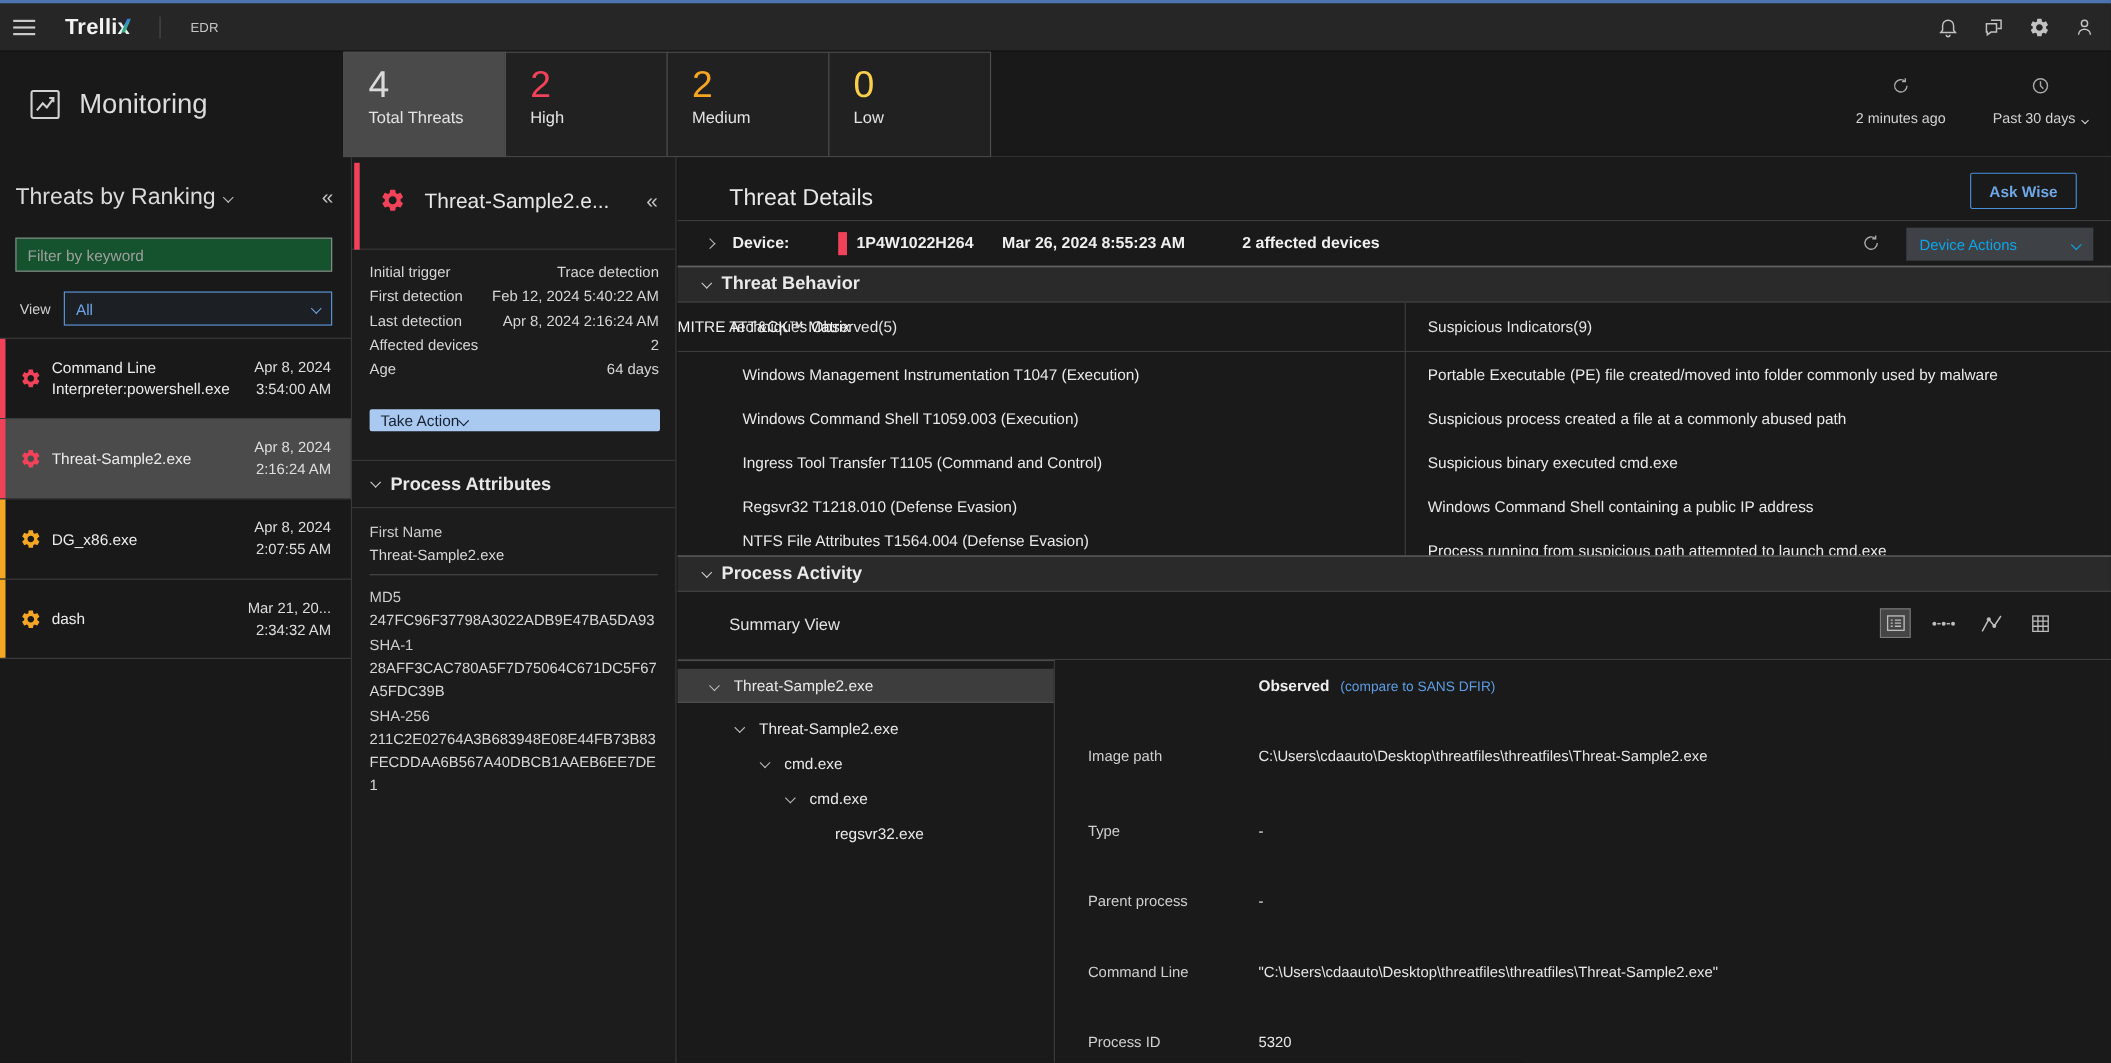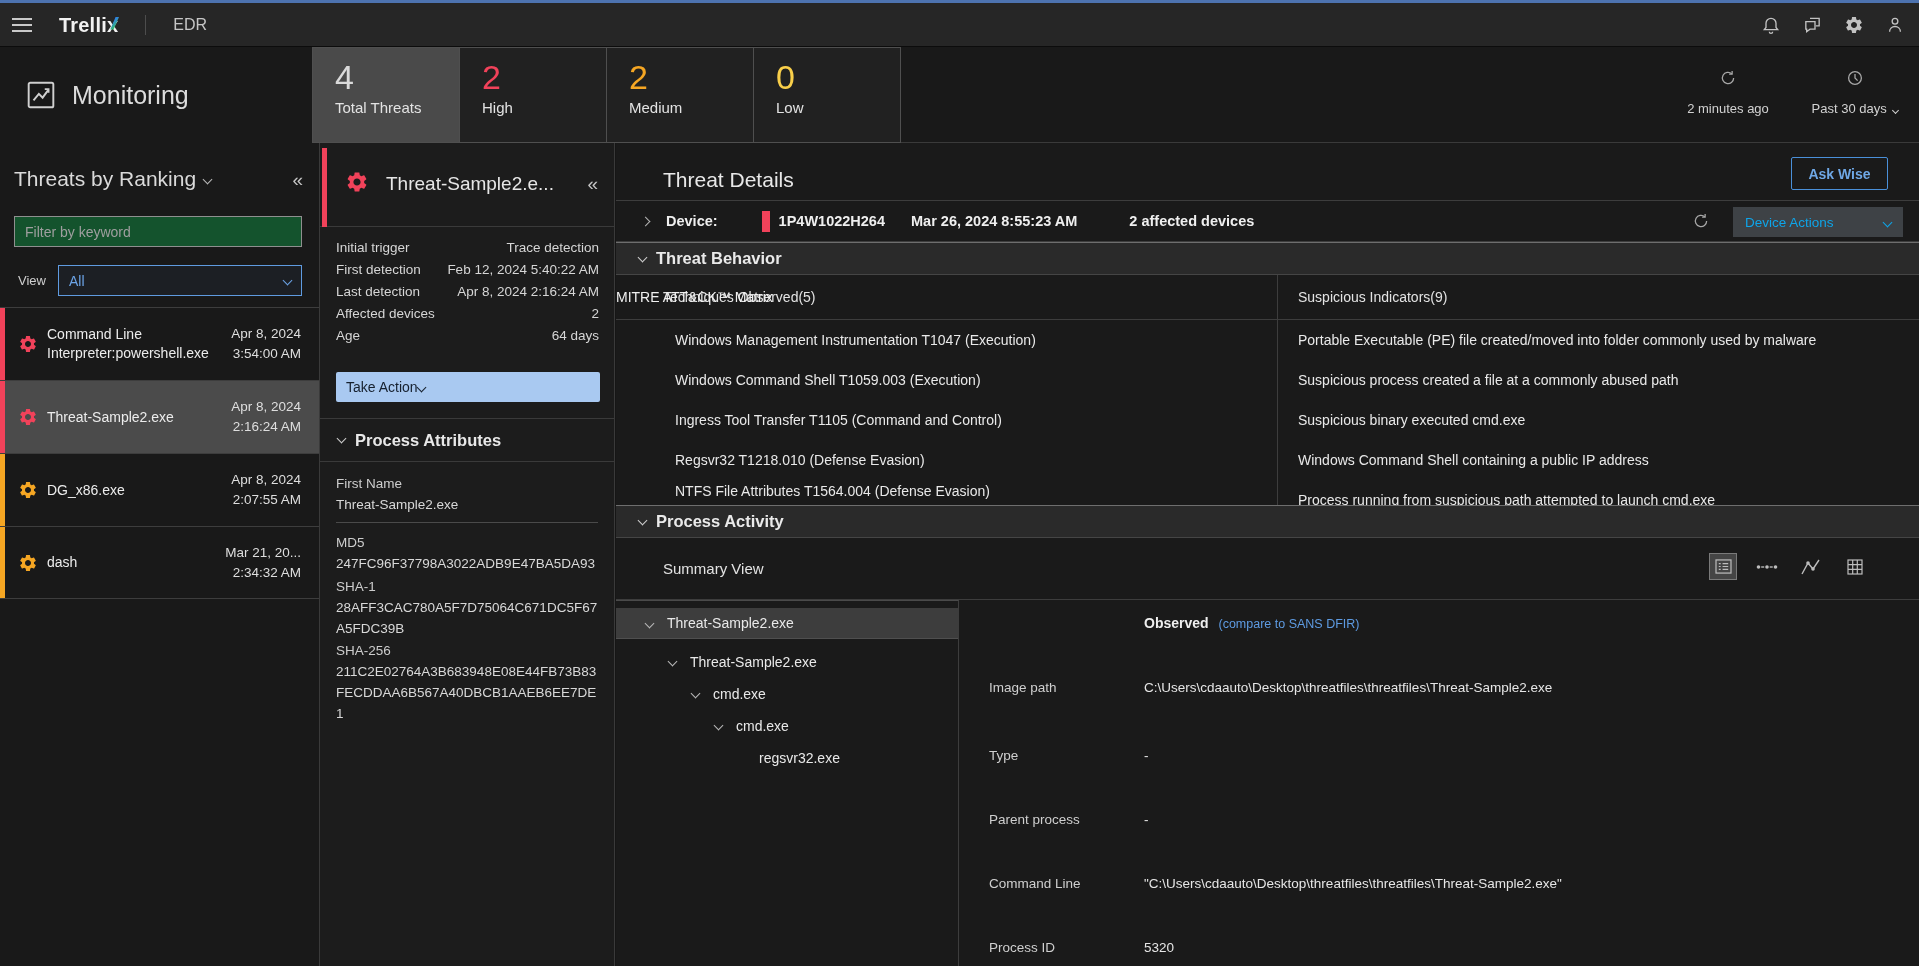--- a/index.html
+++ b/index.html
@@ -11,21 +11,21 @@
   #topbar { position:absolute; left:0; top:0; width:1919px; height:47px;
     background:#262626; border-top:3px solid #4d73b0; border-bottom:1px solid #0c0c0c; }
   #topbar .left { position:absolute; left:12px; top:0; height:44px; display:flex; align-items:center; gap:27px; }
   .burger { width:20px; height:14px; display:flex; flex-direction:column; justify-content:space-between; cursor:pointer; }
   .burger i { display:block; height:2px; background:#c9c9c9; }
   .brand { font-size:20px; font-weight:bold; color:#f2f2f2; letter-spacing:.2px; position:relative; }
   .brand::after { content:""; position:absolute; right:-1px; top:3px; width:9px; height:13px;
     background:linear-gradient(135deg,#2f7ce8 30%,#35c06e 70%);
     clip-path:polygon(62% 0,100% 0,38% 100%,0 100%); }
   .brand-divider { width:1px; height:20px; background:#4d4d4d; }
-  .product { font-size:16px; color:#c6c6c6; }
+  .product { font-size:12px; color:#c6c6c6; }
   #topbar .right { position:absolute; right:14px; top:0; height:44px; display:flex; align-items:center; gap:21px; }
   .tb-icon { color:#c2c2c2; cursor:pointer; }
 
   
   #header-row { position:absolute; left:0; top:47px; width:1919px; height:96px;
     background:#191919; border-bottom:1px solid #3a3a3a; }
   #monitoring { position:absolute; left:0; top:0; width:313px; height:96px; background:#191919;
     display:flex; align-items:center; gap:16px; padding-left:26px; }
   #monitoring .title { font-size:25px; color:#dcdcdc; font-weight:400; }
   #tiles { position:absolute; left:313px; top:0; height:96px; display:flex; }
@@ -86,21 +86,21 @@
   
   #tpanel { position:absolute; left:320px; top:0; width:295px; height:823px;
     background:#1c1c1c; border-right:1px solid #3a3a3a; }
   #tp-head { position:absolute; left:0; top:0; width:100%; height:84px; border-bottom:1px solid #3a3a3a; }
   #tp-stripe { position:absolute; left:2px; top:5px; width:5px; height:79px; background:#f1425a; }
   #tp-gear { position:absolute; left:25px; top:27px; color:#f1425a; }
   #tp-title { position:absolute; left:66px; top:30px; font-size:19px; color:#e6e6e6; white-space:nowrap; }
   #tp-collapse { position:absolute; right:16px; top:30px; }
   .tp-field { position:absolute; left:16px; right:15px; height:22px; font-size:13.5px; color:#d6d6d6;
     display:flex; justify-content:space-between; }
-  #take-action { position:absolute; left:16px; top:229px; width:264px; height:30px;
+  #take-action { position:absolute; left:16px; top:229px; width:264px; height:20px;
     background:#a9c9f1; color:#16202e; font-size:14px; display:flex; align-items:center;
     justify-content:flex-start; padding:0 10px; border-radius:2px; cursor:pointer; }
   #pa-bar { position:absolute; left:0; top:275px; width:100%; height:44px;
     border-top:1px solid #3a3a3a; border-bottom:1px solid #3a3a3a;
     display:flex; align-items:center; gap:10px; padding-left:18px; }
   #pa-bar .sec-title { font-size:16.5px; font-weight:bold; color:#e8e8e8; }
   .attr-label { font-size:13.5px; color:#cdcdcd; }
   .attr-value { font-size:13.5px; color:#d8d8d8; width:264px; word-break:break-all; line-height:21px; }
   #attr-firstname { position:absolute; left:16px; top:333px; }
   #attr-hr { position:absolute; left:16px; top:379px; width:262px; height:1px; background:#4a4a4a; }

